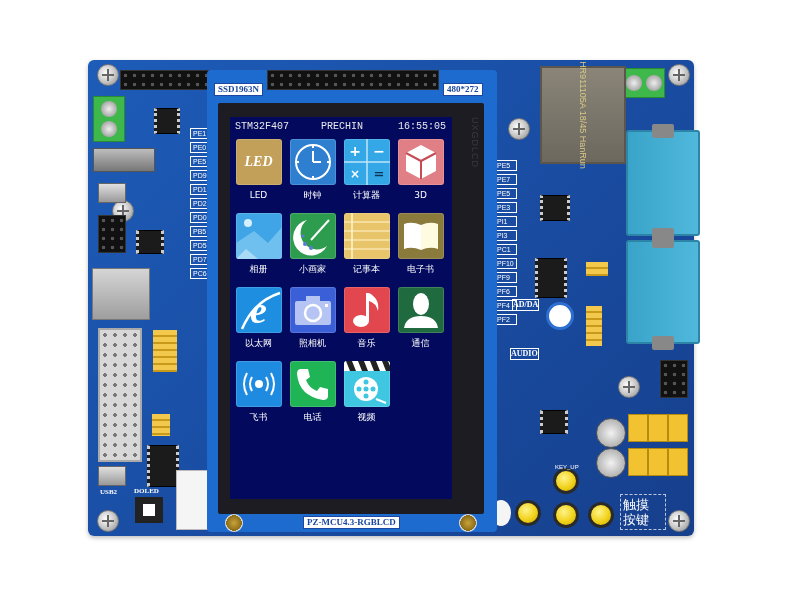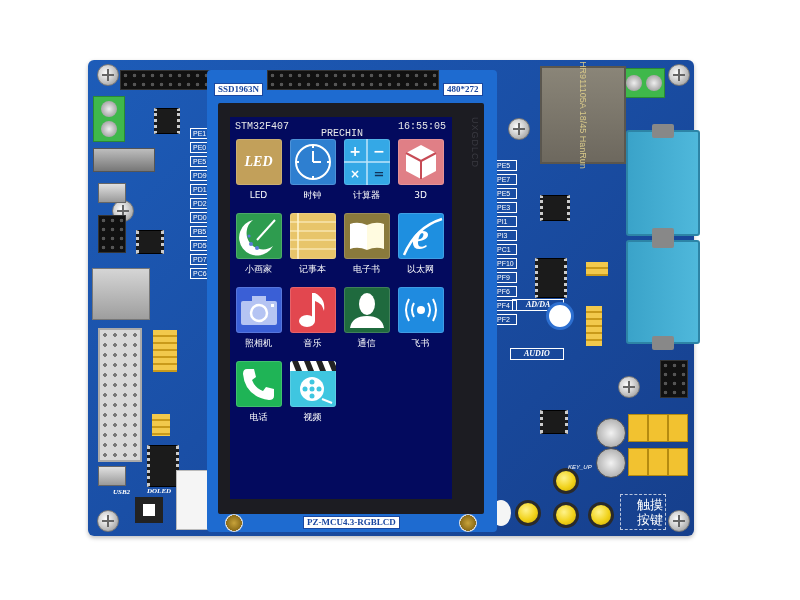--- a/index.html
+++ b/index.html
@@ -26,32 +26,32 @@
   .micro-usb{position:absolute;width:26px;height:18px;background:linear-gradient(#e0e0e0,#999);border:1px solid #666;}
   .sd-slot{position:absolute;left:92px;top:268px;width:56px;height:50px;background:linear-gradient(#d5d5d5,#9e9e9e);border:1px solid #777;}
   .idc{position:absolute;left:98px;top:328px;width:40px;height:130px;background:#d8d8d8;border:2px solid #aaa;background-image:radial-gradient(circle,#777 25%,#d8d8d8 30%);background-size:10px 10px;}
   .white-conn{position:absolute;left:176px;top:470px;width:30px;height:58px;background:#f5f5f5;border:1px solid #bbb;}
   .optical{position:absolute;left:135px;top:497px;width:28px;height:26px;background:#222;}
   .optical span{position:absolute;left:8px;top:7px;width:12px;height:12px;background:#fff;}
   .key{position:absolute;width:26px;height:26px;border-radius:50%;background:radial-gradient(circle at 40% 35%,#fff38a,#f1d21a 55%,#c9a800);border:3px solid #2a2a2a;box-sizing:border-box;}
   .audio-jack{position:absolute;width:18px;height:26px;background:#f2c230;border:1px solid #b58b10;}
   .cap{position:absolute;width:28px;height:28px;border-radius:50%;background:radial-gradient(circle,#f2f2f2,#9a9a9a);border:1px solid #555;}
   .pot{position:absolute;left:546px;top:302px;width:22px;height:22px;border-radius:50%;background:#fff;border:3px solid #2d6fd0;}
-  .label-box{position:absolute;border:1px solid #fff;color:#fff;font-size:8px;line-height:10px;padding:0 13px;font-family:"Liberation Serif",serif;font-weight:bold;font-style:italic;}
-  .touch-label{position:absolute;left:620px;top:494px;width:40px;color:#fff;font-size:13px;line-height:15px;text-align:right;border:1px dashed rgba(255,255,255,.7);padding:2px;}
+  .label-box{position:absolute;border:1px solid #fff;color:#fff;font-size:8px;line-height:10px;padding:0 0;font-family:"Liberation Serif",serif;font-weight:bold;}
+  .touch-label{position:absolute;left:620px;top:494px;width:40px;color:#fff;font-size:13px;line-height:15px;text-align:left;border:1px dashed rgba(255,255,255,.7);padding:2px;}
 
   
   .lcd-pcb{position:absolute;left:207px;top:70px;width:290px;height:462px;background:#1e6bd0;border-radius:4px;}
   .lcd-tag{position:absolute;background:#fff;color:#1a47a0;font-family:"Liberation Serif",serif;font-weight:bold;font-size:9px;line-height:11px;padding:0 3px;border:1px solid #1a47a0;}
   .lcd-bezel{position:absolute;left:218px;top:103px;width:266px;height:411px;background:#1c1c22;border-radius:2px;}
   .lcd-side-text{position:absolute;right:4px;top:14px;writing-mode:vertical-rl;color:#3a3a42;font-size:9px;letter-spacing:1px;font-family:"Liberation Sans",sans-serif;}
   .screen{position:absolute;left:12px;top:14px;width:222px;height:382px;background:#030a5e;}
   .status{position:absolute;top:4px;left:0;right:0;height:14px;color:#e8e8e8;font-family:"Liberation Mono",monospace;font-size:10px;}
   .status .l{position:absolute;left:5px;}
-  .status .c{position:absolute;left:91px;margin-top:7px;}
+  .status .c{position:absolute;left:91px;}
   .status .r{position:absolute;right:6px;}
   .grid{position:absolute;left:5px;top:22px;width:214px;display:grid;grid-template-columns:repeat(4,47px);column-gap:7px;row-gap:12px;}
   .app{display:flex;flex-direction:column;align-items:center;cursor:pointer;}
   .app .ic{width:46px;height:46px;border-radius:3px;position:relative;overflow:hidden;display:flex;align-items:center;justify-content:center;box-shadow:inset 0 0 0 1px rgba(255,255,255,.15);}
   .app .lb{margin-top:5px;font-size:9px;color:#fff;line-height:11px;white-space:nowrap;}
   .ic svg{display:block;}
 </style>
 </head>
 <body>
 
@@ -222,20 +222,30 @@
         <div class="ic" style="background:#e07f86">
           <svg width="34" height="38" viewBox="0 0 34 38">
               <polygon points="17,2 32,10 32,28 17,36 2,28 2,10" fill="#fff"></polygon>
               <polyline points="2,10 17,18 32,10" fill="none" stroke="#c74b55" stroke-width="2"></polyline>
               <line x1="17" y1="18" x2="17" y2="36" stroke="#c74b55" stroke-width="2"></line>
             </svg>
         </div>
         <div class="lb">3D</div>
       </div>
 
+      <div class="app">
+        <div class="ic" style="background:#3fa5e6">
+          <svg width="46" height="46" viewBox="0 0 46 46">
+              <circle cx="12" cy="10" r="4" fill="#d7f0ff"></circle>
+              <polygon points="0,46 0,30 18,18 32,30 46,14 46,46" fill="#6fc0ef"></polygon>
+              <polygon points="0,46 10,36 22,46" fill="#a9dbf7"></polygon>
+            </svg>
+        </div>
+        <div class="lb">相册</div>
+      </div>
 
       <div class="app">
         <div class="ic" style="background:#2e9c4f">
           <svg width="40" height="40" viewBox="0 0 40 40">
               <path d="M14,4 A18,18 0 1,0 34,30 A14,14 0 1,1 14,4 Z" fill="#fff"></path>
               <line x1="36" y1="4" x2="18" y2="24" stroke="#fff" stroke-width="2"></line>
               <circle cx="12" cy="28" r="2" fill="#5a7bd8"></circle>
               <circle cx="18" cy="32" r="2" fill="#5a7bd8"></circle>
               <circle cx="10" cy="20" r="1.6" fill="#5a7bd8"></circle>
             </svg>

